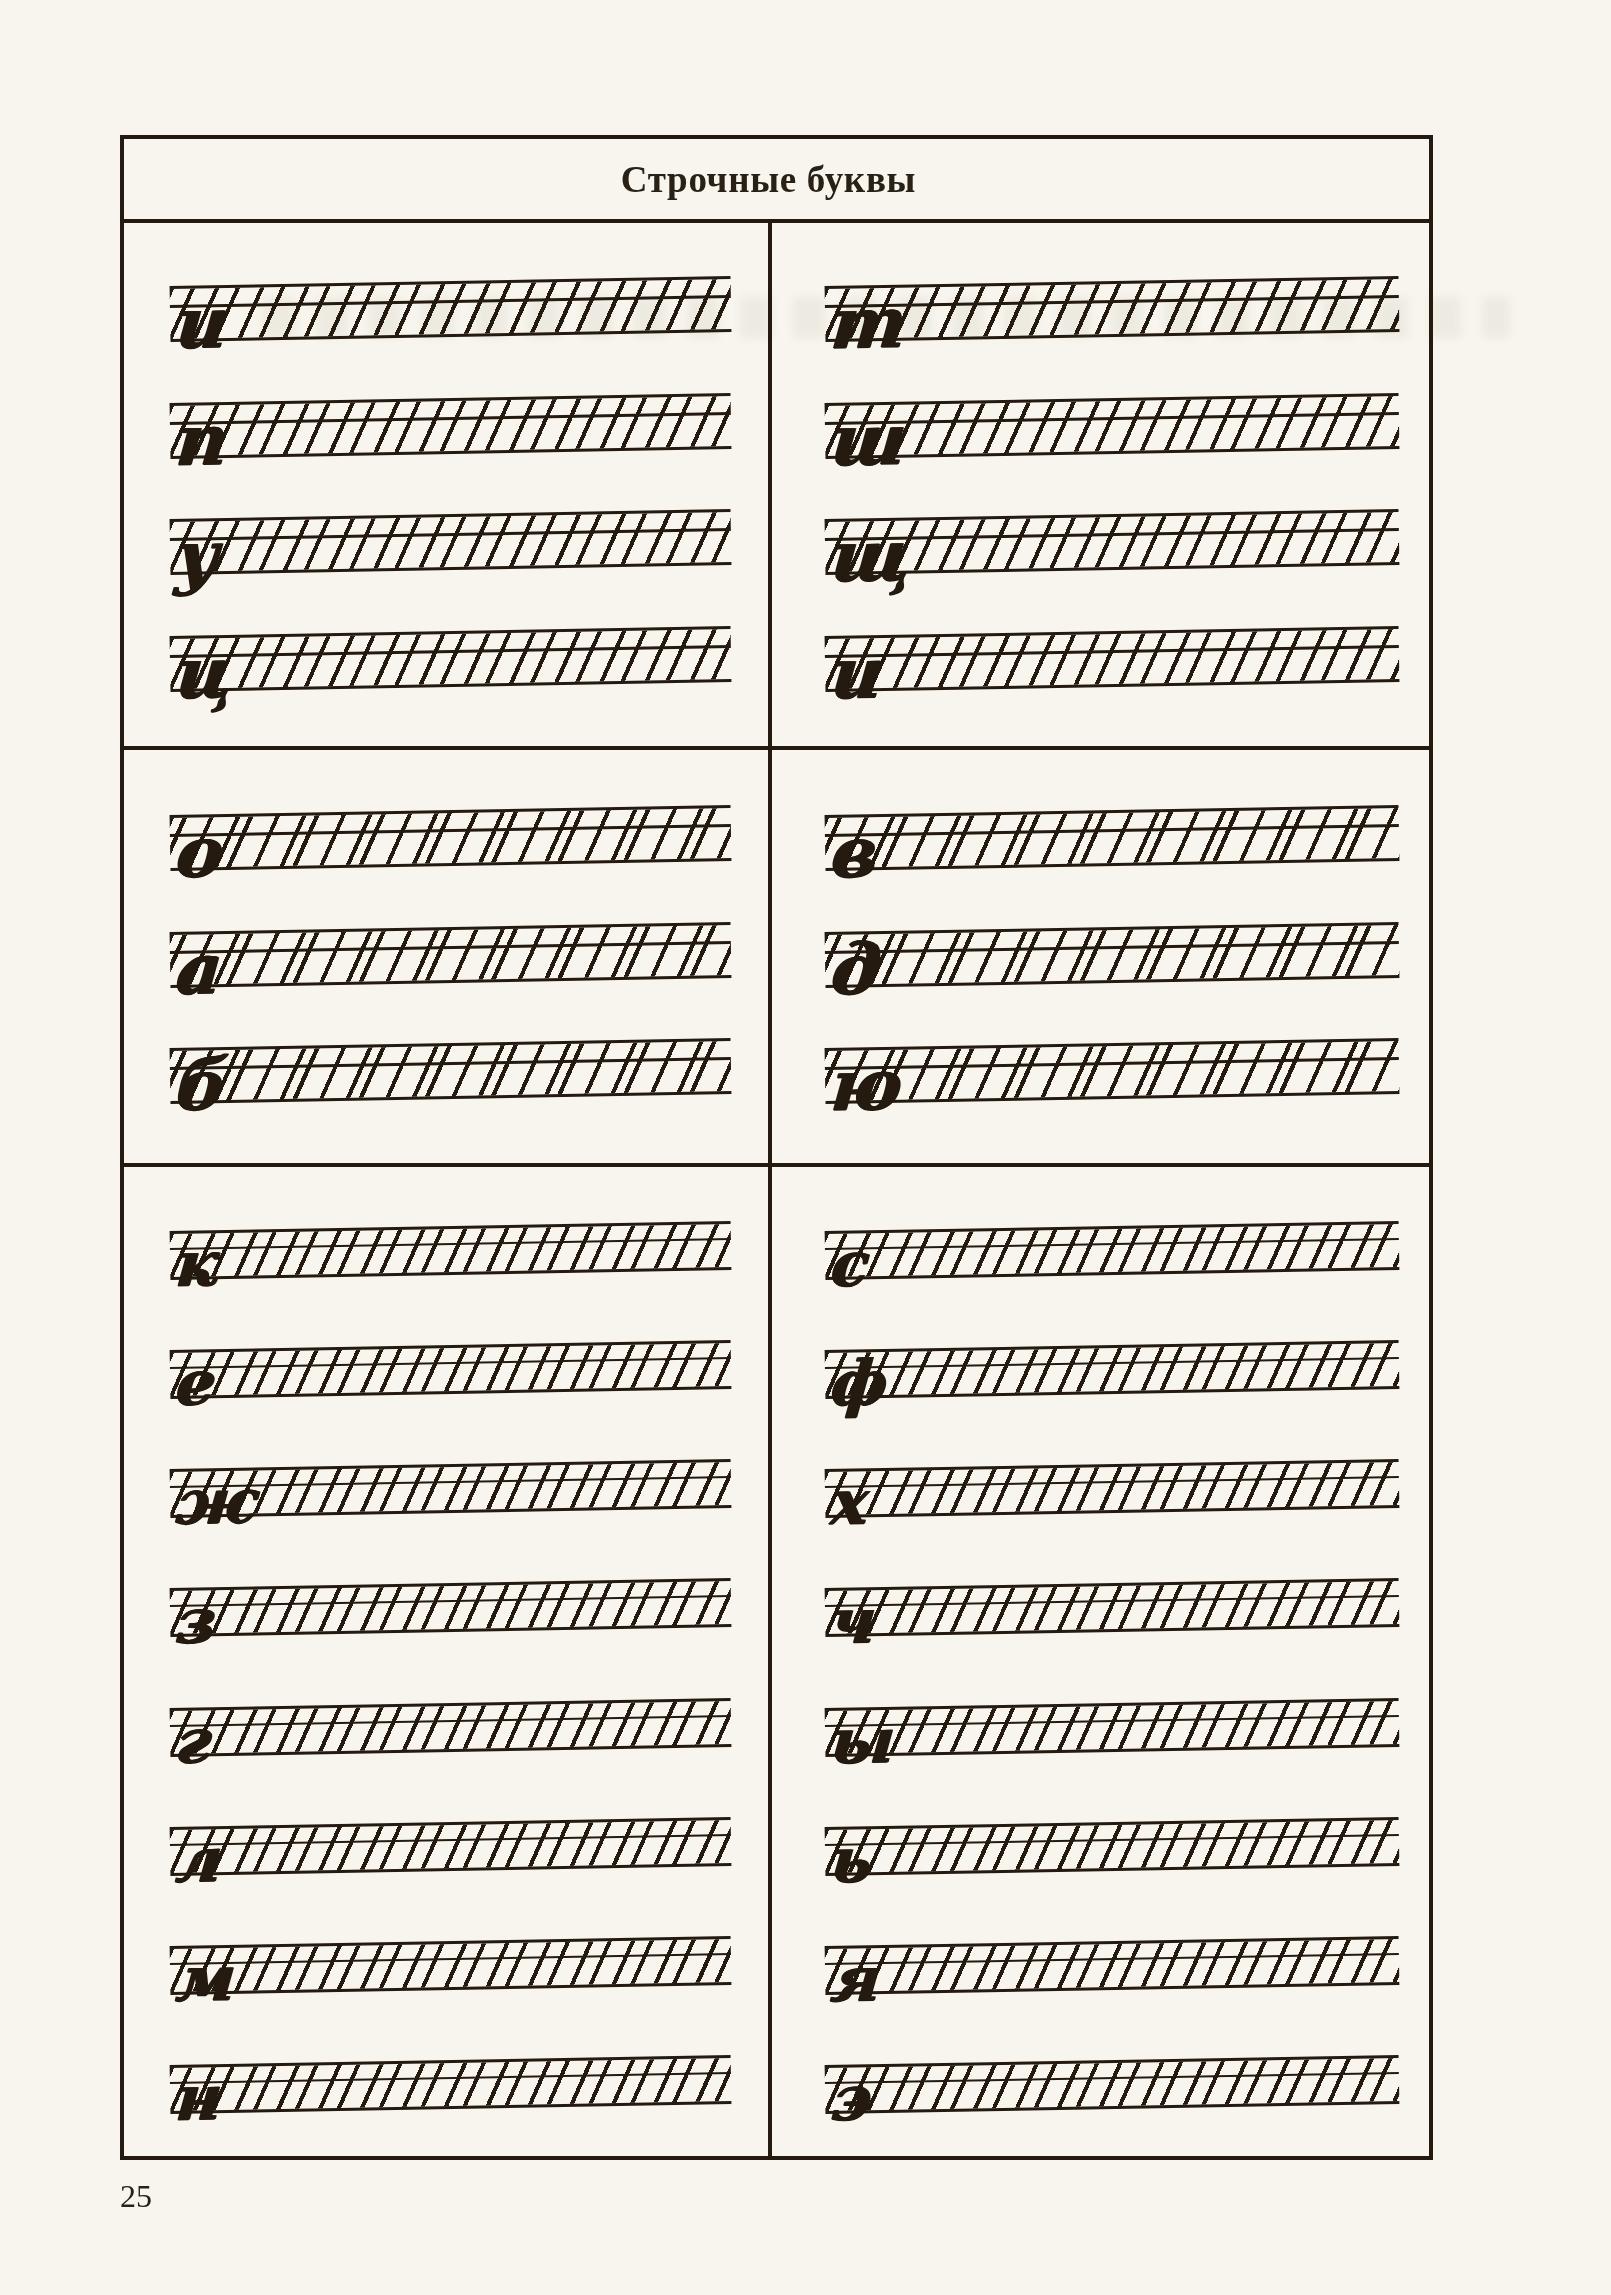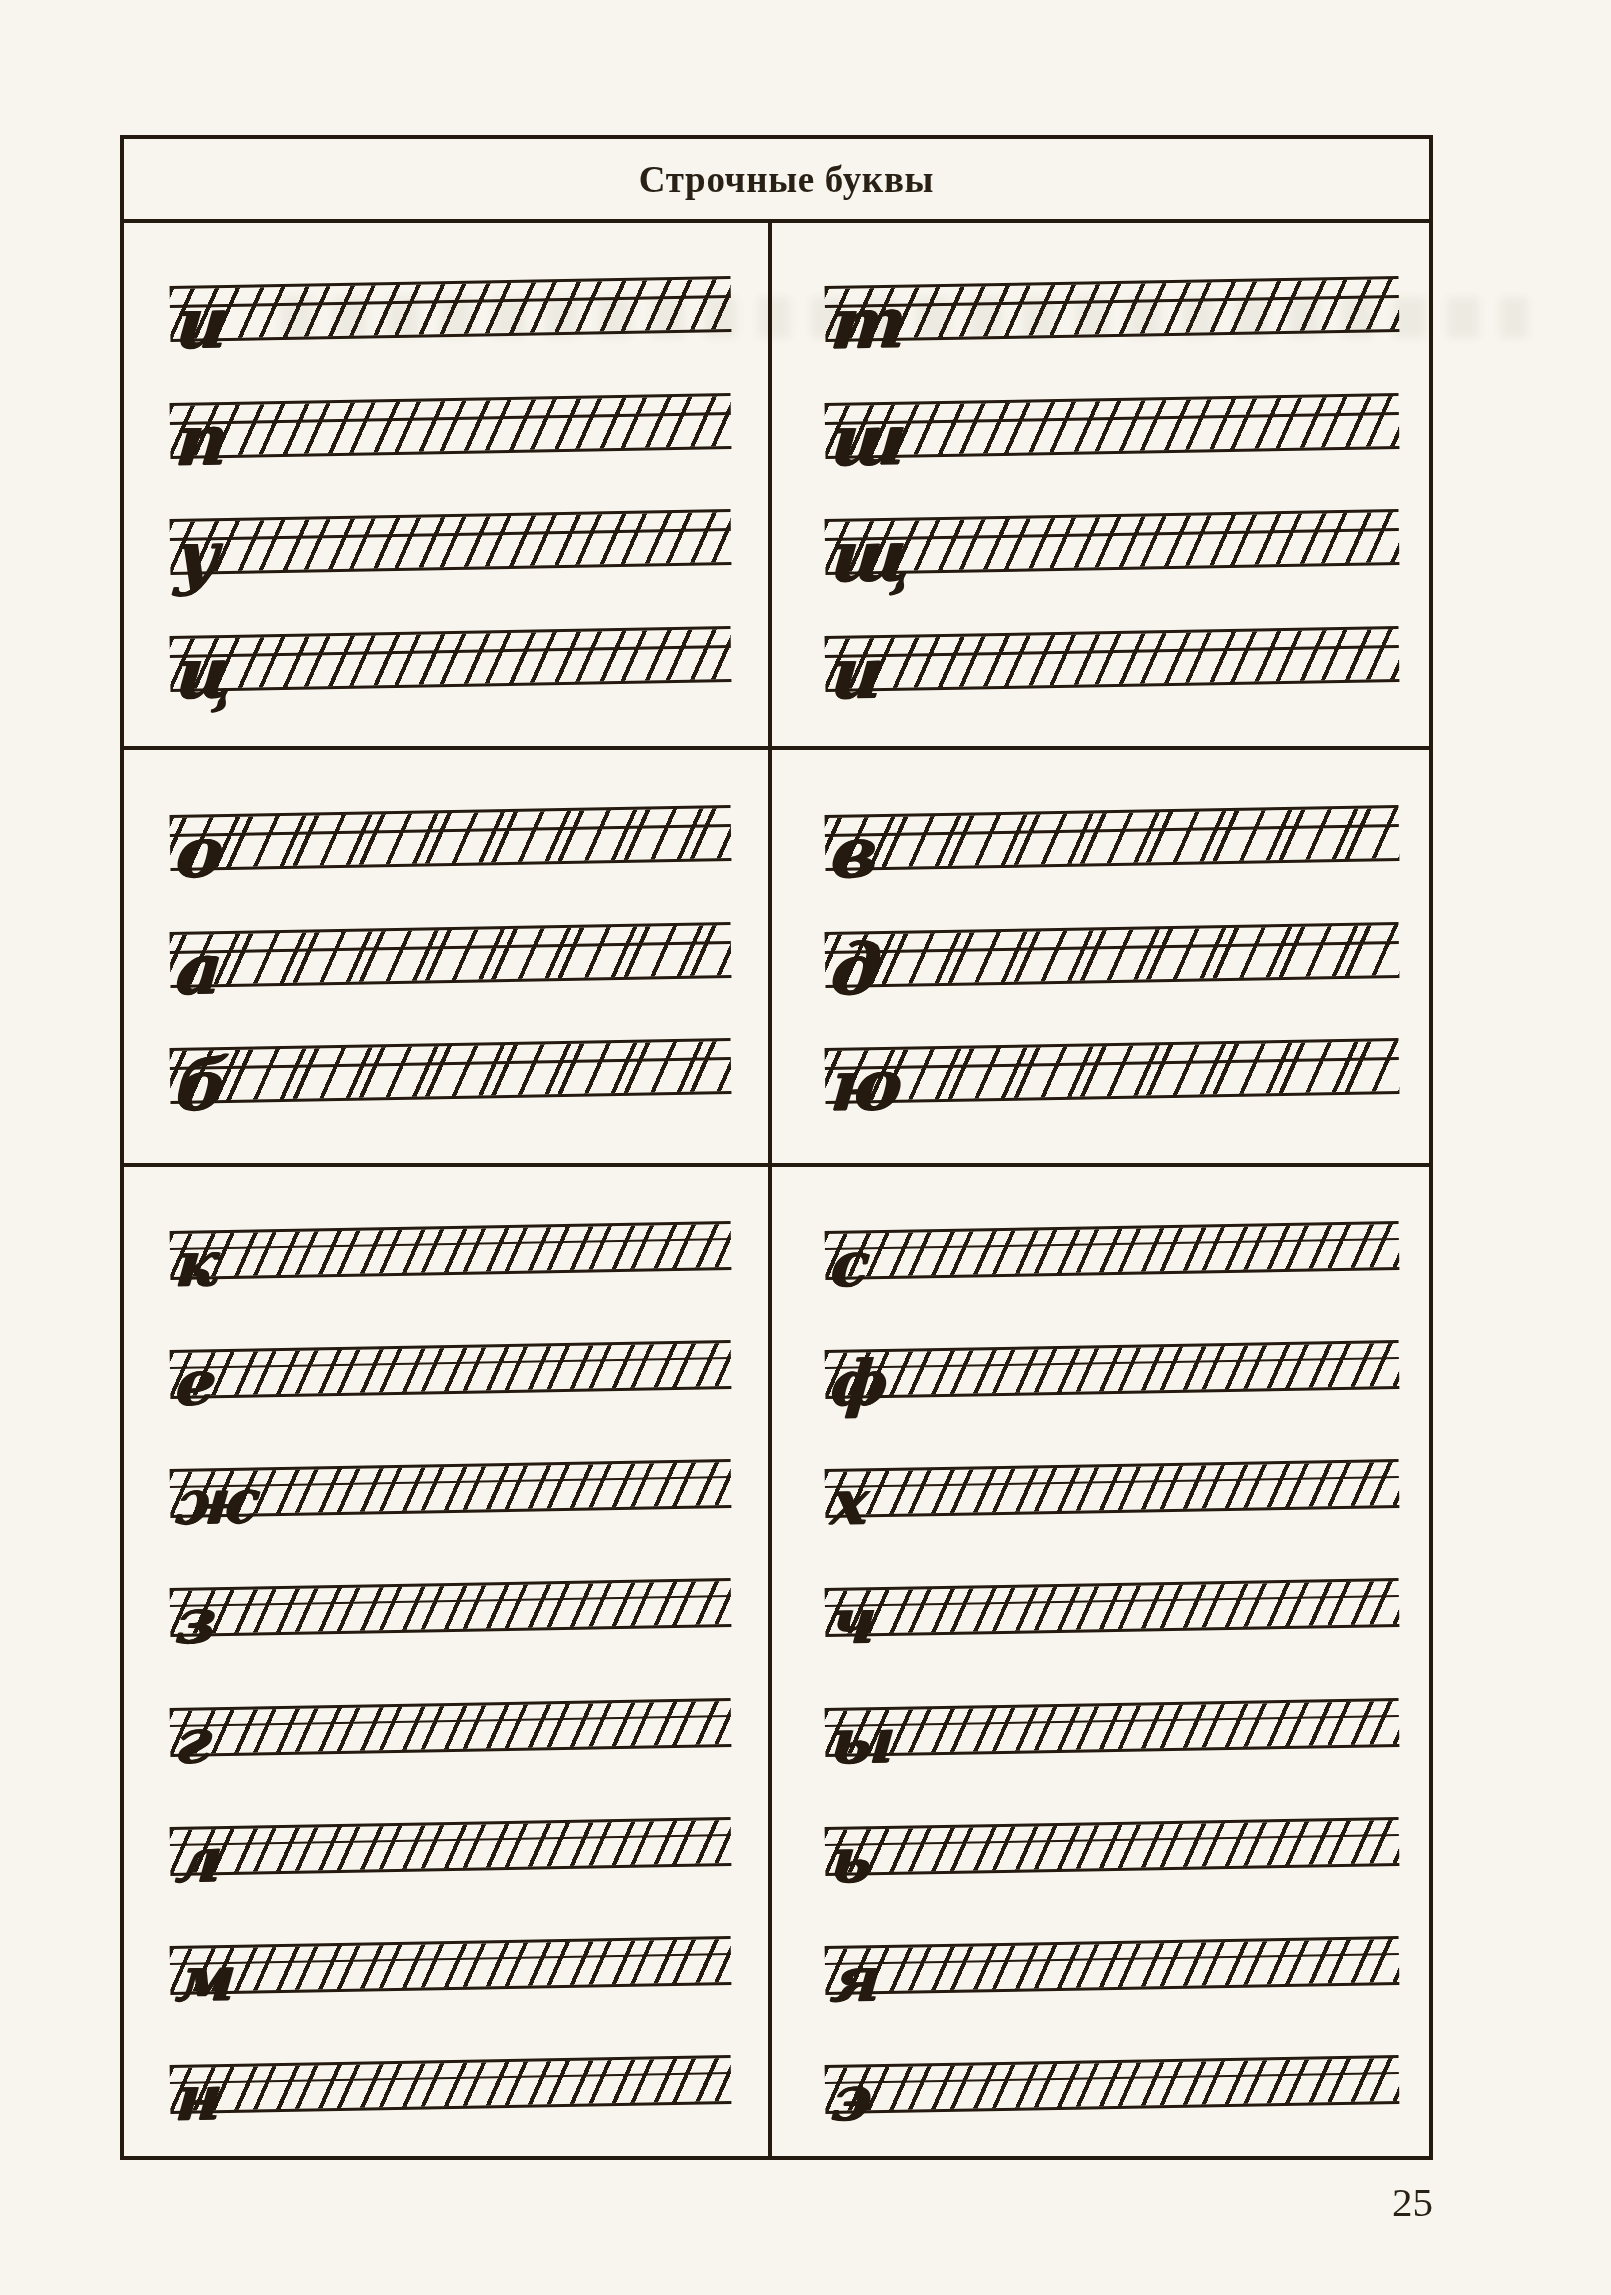--- a/index.html
+++ b/index.html
@@ -17,21 +17,21 @@
   .page{position:absolute;inset:0;}
 
   
   .frame{
     position:absolute;left:120px;top:135px;
     width:1305px;height:2017px;
     border:4.1px solid var(--ink);
     background:transparent;
   }
   .header-band{
-    position:absolute;left:130px;top:139px;
+    position:absolute;left:112px;top:139px;
     width:1313px;height:82px;
   }
   .page-title{
     position:absolute;left:0;right:0;top:19px;
     text-align:center;
     font-size:37px;font-weight:700;
     letter-spacing:0.7px;
     color:#2a2116;
   }
   
@@ -95,21 +95,21 @@
     transform-origin:left bottom;
     text-shadow:1px 0 0 var(--ink), -0.7px 0 0 var(--ink), 0 0.7px 0 var(--ink);
     white-space:pre;
     z-index:2;
   }
   .s-a .letter{font-size:70px;}
   .s-b .letter{font-size:62px;}
 
   .page-number{
     position:absolute;left:120px;top:2178px;width:1313px;
-    text-align:right;font-size:41px;color:#2a2116;
+    text-align:left;font-size:32px;color:#2a2116;
   }
 </style>
 </head>
 <body>
 
 <div class="page">
 
   <div class="frame"></div>
 
   <div class="header-band">

